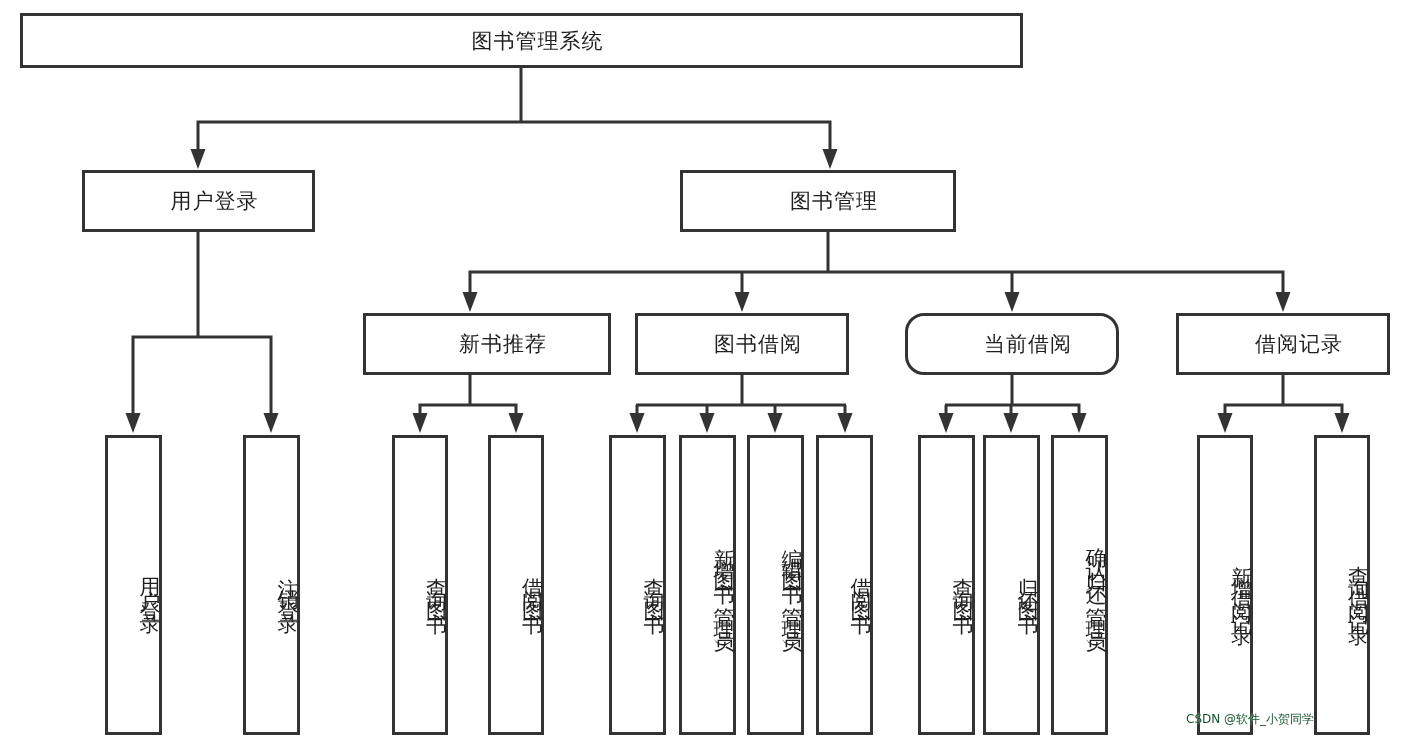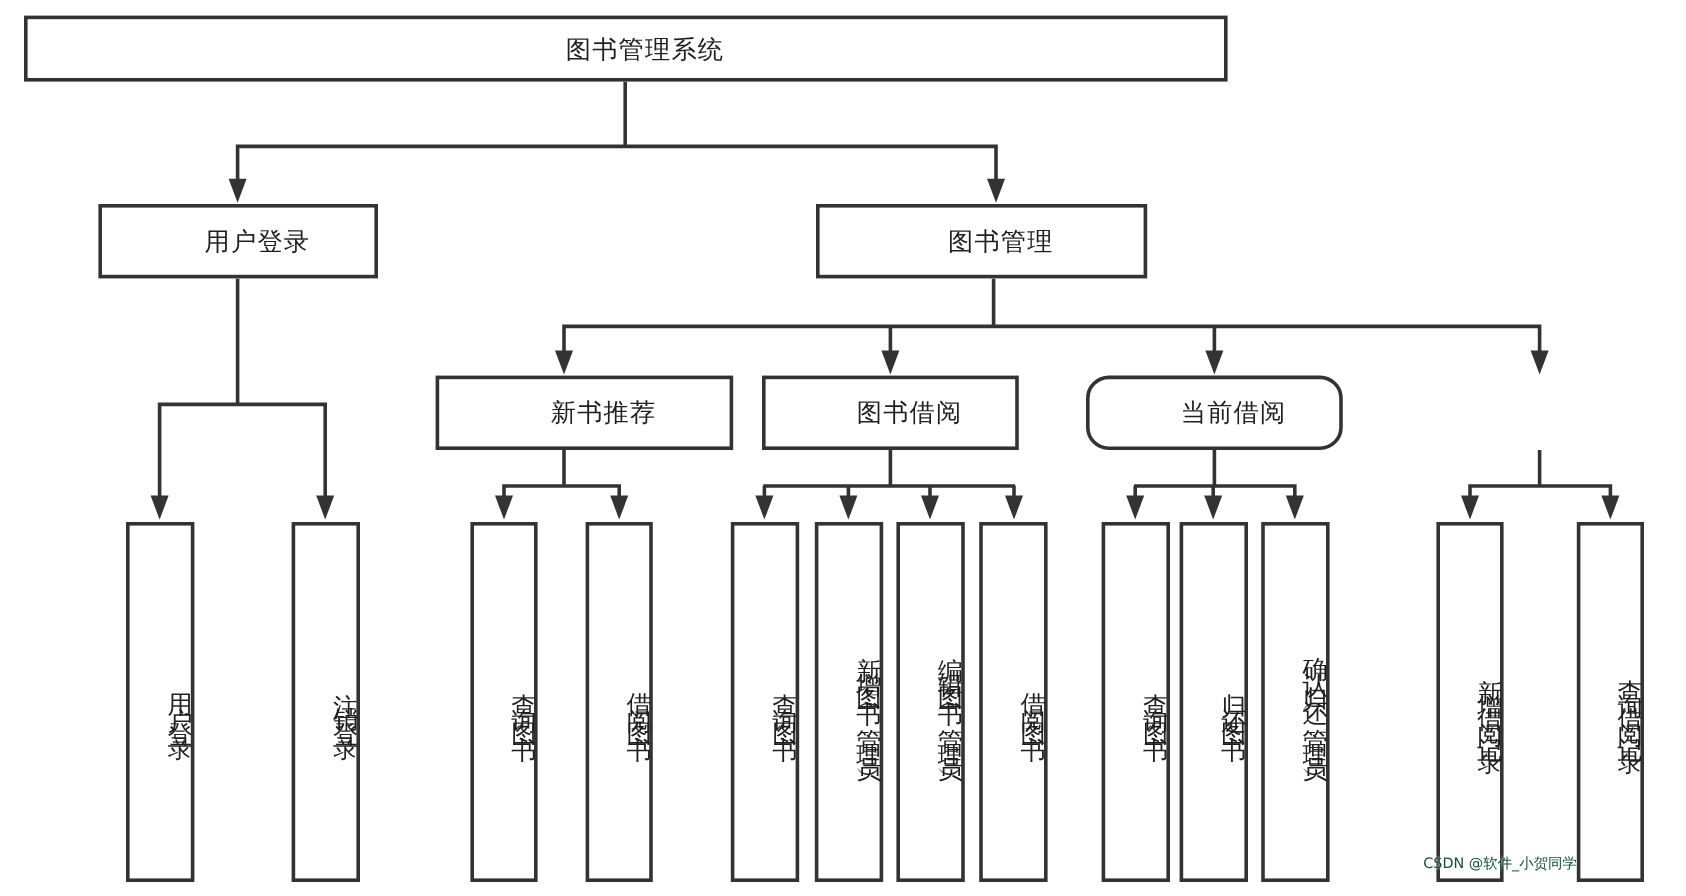--- a/index.html
+++ b/index.html
@@ -143,20 +143,23 @@
 
   <div class="node h l3-a">
     <span>新书推荐</span>
   </div>
   <div class="node h l3-b">
     <span>图书借阅</span>
   </div>
   <div class="node h l3-c">
     <span>当前借阅</span>
   </div>
+  <div class="node h l3-d">
+    <span>借阅记录</span>
+  </div>
 
   <div class="node leaf leaf-1">
     <span>用户登录</span>
   </div>
   <div class="node leaf leaf-2">
     <span>注销登录</span>
   </div>
   <div class="node leaf leaf-3">
     <span>查询图书</span>
   </div>

